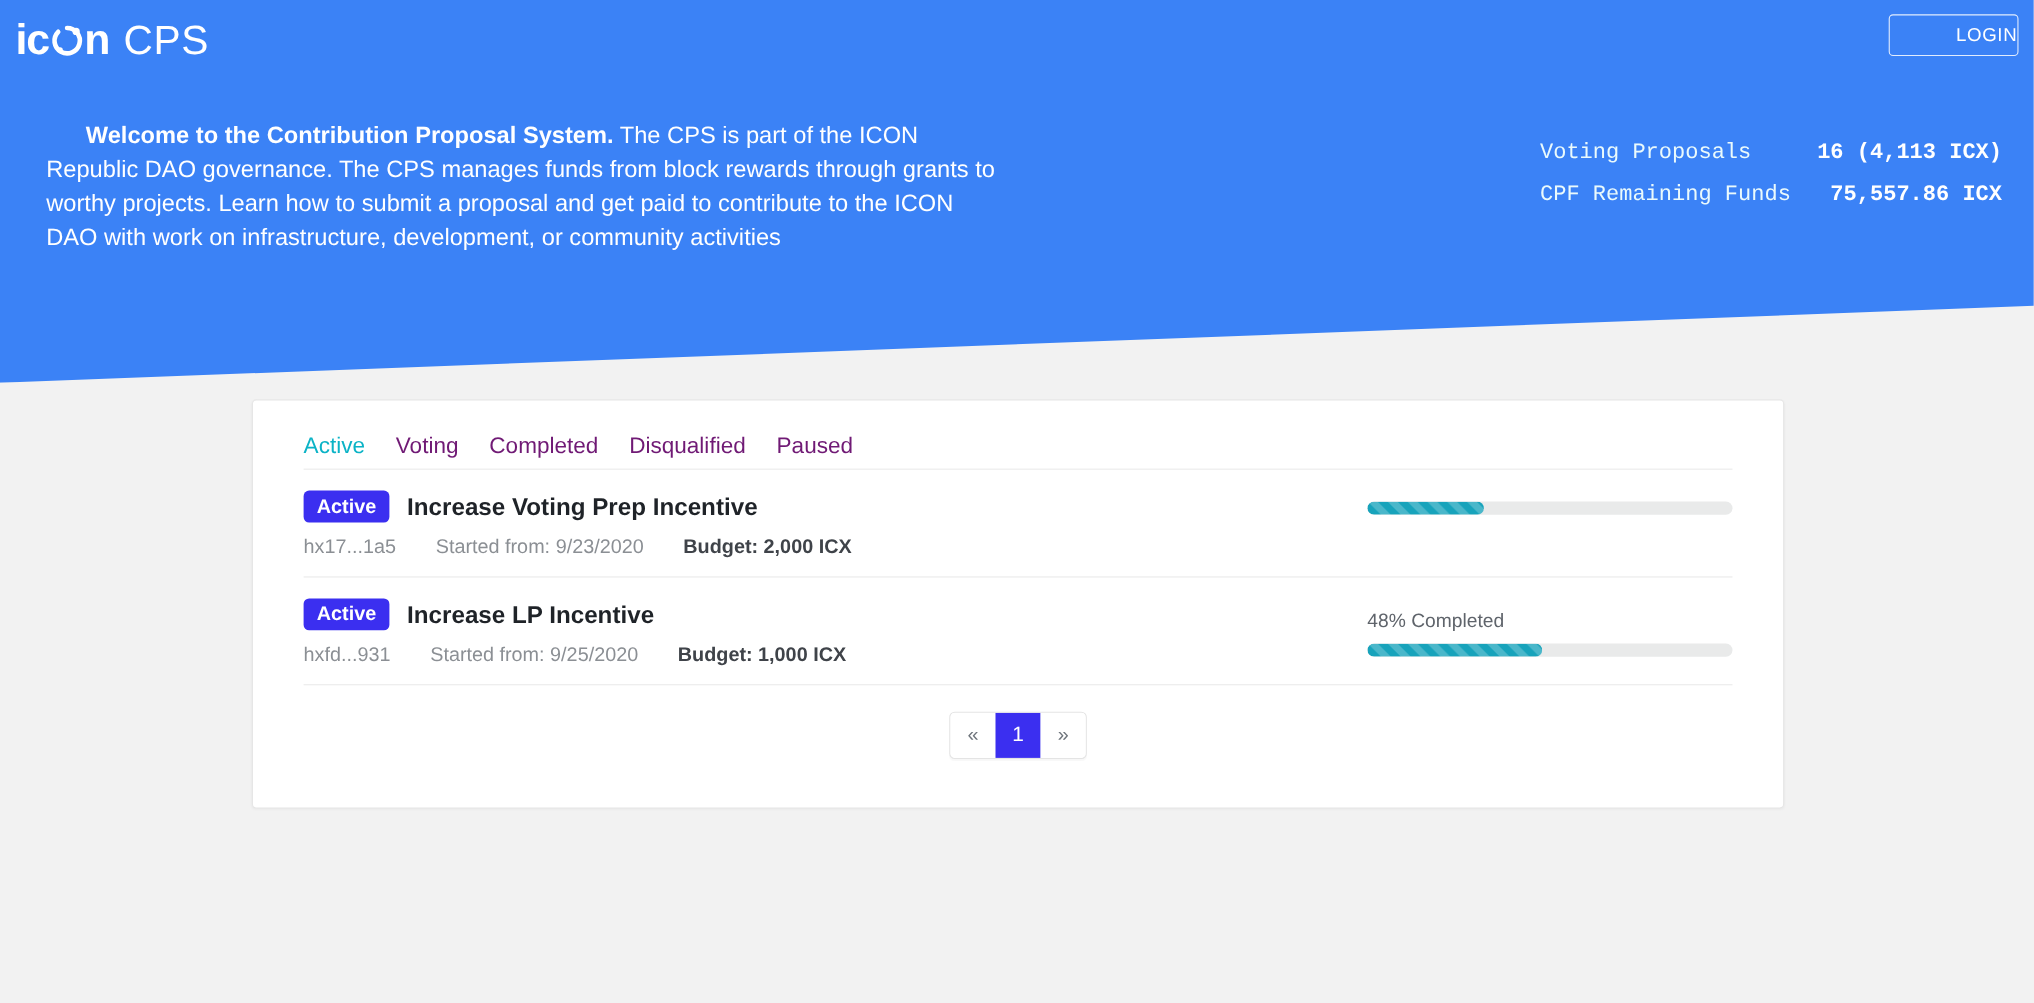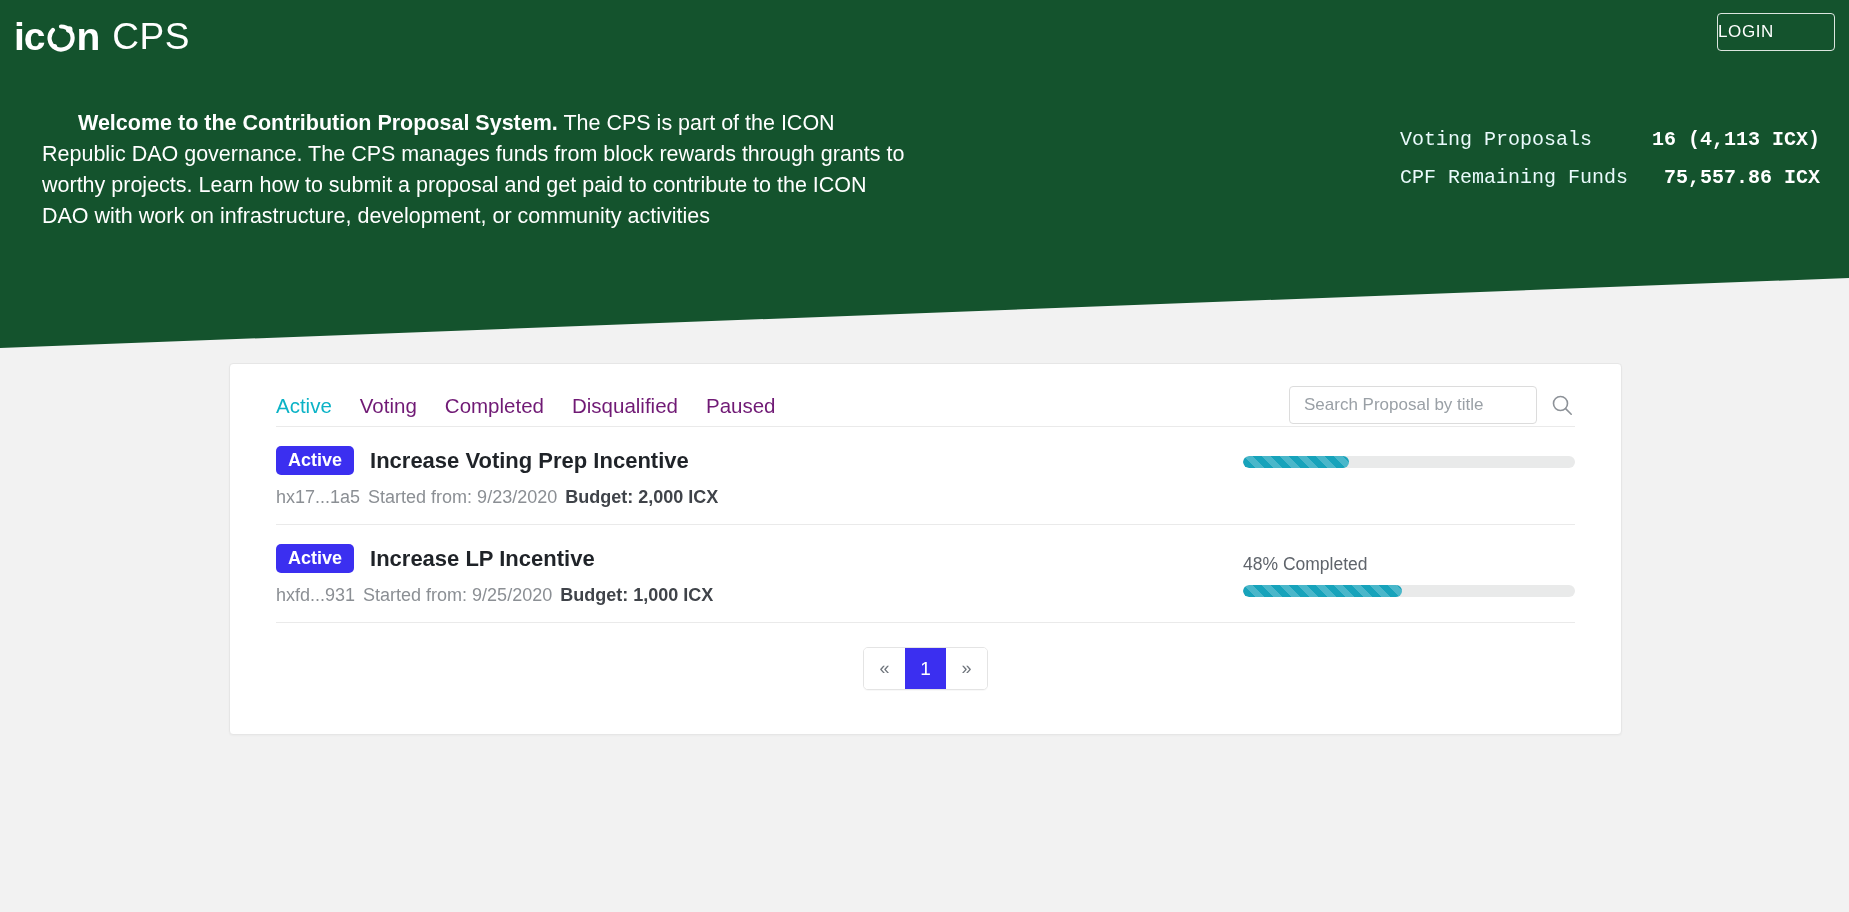--- a/index.html
+++ b/index.html
@@ -18,21 +18,21 @@
     height: 912px;
     background: #f2f2f2;
   }
 
   
   .hero {
     position: absolute;
     top: 0; left: 0;
     width: 1849px;
     height: 352px;
-    background: #14532d;
+    background: #3b82f6;
     -webkit-clip-path: polygon(0 0, 1849px 0, 1849px 278px, 0 348px);
     clip-path: polygon(0 0, 1849px 0, 1849px 278px, 0 348px);
     overflow: hidden;
   }
 
   
   .topbar {
     position: absolute;
     top: 0; left: 0;
     width: 1849px;
@@ -84,21 +84,21 @@
     border: 1px solid rgba(255,255,255,0.85);
     border-radius: 4px;
     background: transparent;
     color: #ffffff;
     font-size: 17px;
     font-family: "Liberation Sans", sans-serif;
     font-weight: 400;
     letter-spacing: 0.6px;
     cursor: pointer;
     line-height: 36px;
-    text-align: left;
+    text-align: right;
     padding: 0;
   }
 
   
   .hero-copy {
     position: absolute;
     left: 42px;
     top: 108px;
     width: 865px;
     color: #ffffff;
@@ -240,21 +240,21 @@
   }
   .prop-title {
     font-size: 22px;
     font-weight: 700;
     color: #1f2328;
     white-space: nowrap;
   }
   .prop-meta {
     display: flex;
     align-items: baseline;
-    gap: 8px;
+    gap: 36px;
     margin-top: 12px;
     font-size: 18px;
     color: #8b8f94;
     white-space: nowrap;
   }
   .prop-meta .budget {
     color: #3f4349;
     font-weight: 700;
   }
 
@@ -365,29 +365,20 @@
 
     <div class="card-head">
       <div class="tabs">
         <button class="tab active">Active</button>
         <button class="tab">Voting</button>
         <button class="tab">Completed</button>
         <button class="tab">Disqualified</button>
         <button class="tab">Paused</button>
       </div>
 
-      <div class="search-wrap">
-        <input class="search-input" type="text" placeholder="Search Proposal by title" style="">
-        <button class="search-icon-btn">
-          <svg width="24" height="24" viewBox="0 0 24 24" aria-hidden="true">
-            <circle cx="10.5" cy="10.5" r="7" fill="none" stroke="#8d9298" stroke-width="1.6"></circle>
-            <line x1="15.6" y1="15.6" x2="21.2" y2="21.2" stroke="#8d9298" stroke-width="1.6" stroke-linecap="round"></line>
-          </svg>
-        </button>
-      </div>
     </div>
 
     <div class="divider"></div>
 
     <div class="proposal">
       <div class="prop-left">
         <div class="prop-title-row">
           <span class="badge">Active</span>
           <span class="prop-title">Increase Voting Prep Incentive</span>
         </div>

